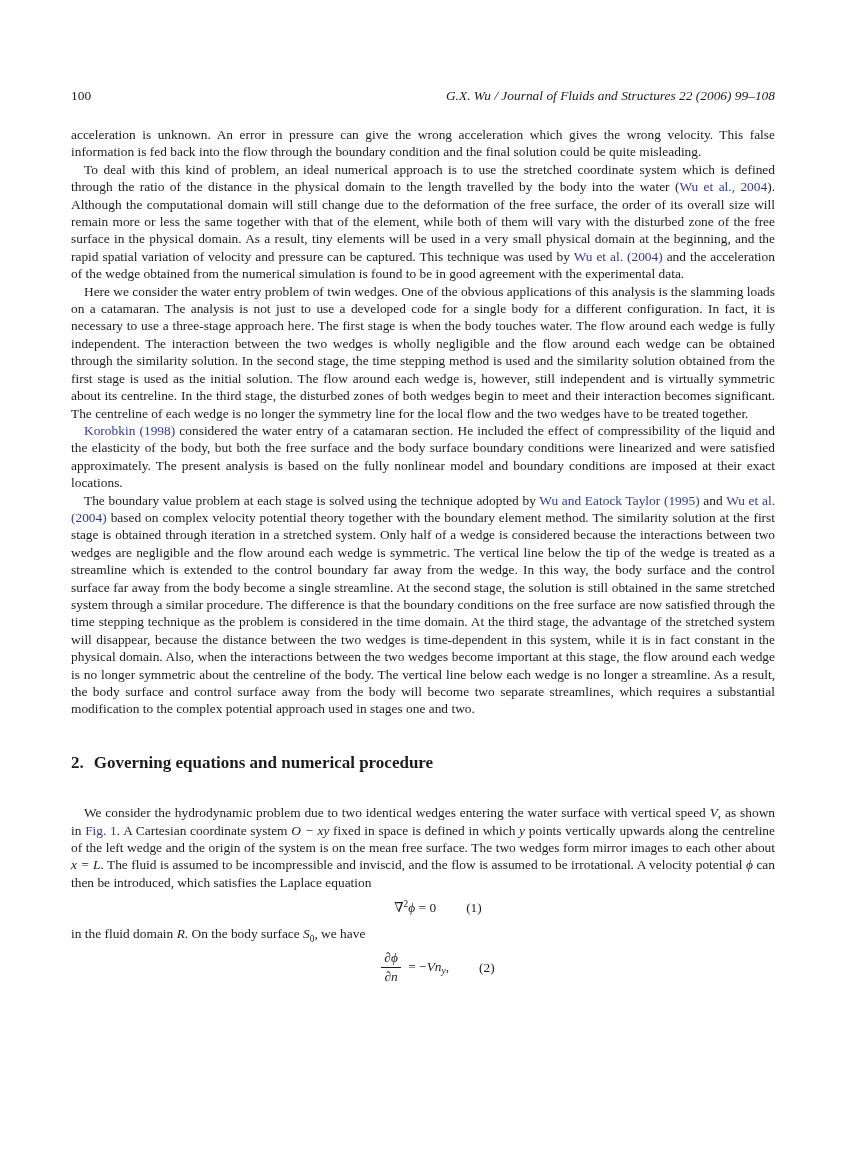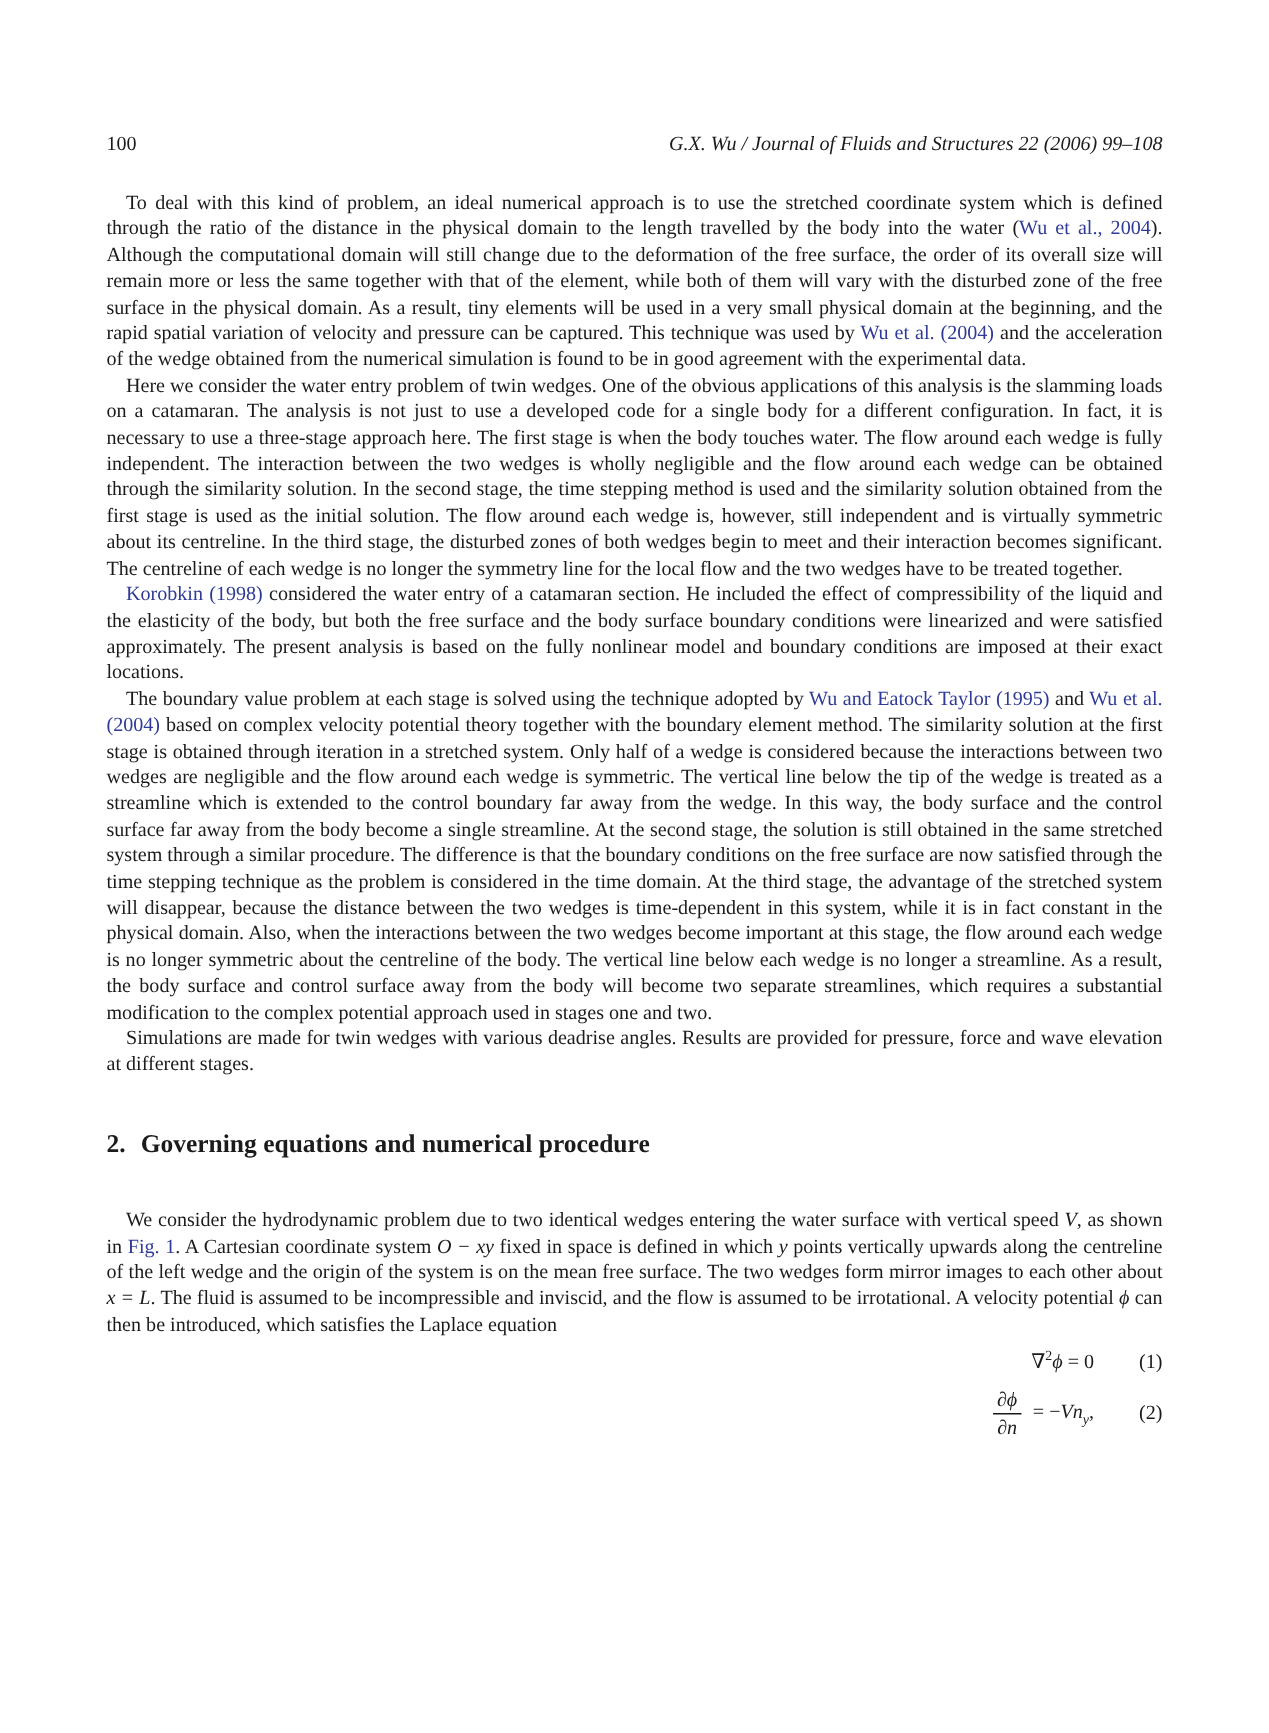--- a/index.html
+++ b/index.html
@@ -28,50 +28,51 @@
   .it{font-style:italic;}
   .sup{vertical-align:super;font-size:9.3px;line-height:0;}
   .sb{vertical-align:sub;font-size:9.3px;line-height:0;}
   .sb.it{font-style:italic;}
   .sec-heading{
     font-size:17px;font-weight:bold;text-align:left;
     margin:36px 0 33px 0;line-height:17.4px;
   }
   .sec-heading .hnum{margin-right:10px;}
   .eq-row{
-    display:flex;justify-content:flex-end;align-items:center;
+    display:flex;justify-content:center;align-items:center;
     margin:8px 0;text-align:left;gap:30px;
   }
   .eq-body{margin-left:30px;}
   .eq-num{text-align:right;}
   .frac{
     display:inline-block;vertical-align:middle;text-align:center;
     line-height:16px;margin-right:4px;
   }
   .frac-num{display:block;padding:0 3px 1px 3px;}
   .frac-den{display:block;border-top:1px solid #1b1b1b;padding:1px 3px 0 3px;}
 </style>
 </head>
 <body>
 
 <div class="page">
   <div class="running-header">
     <span class="pageno">100</span>
     <span class="head-title">G.X. Wu / Journal of Fluids and Structures 22 (2006) 99–108</span>
   </div>
   <div class="content" id="content">
+      <p class="para"><span class="t">acceleration is unknown. An error in pressure can give the wrong acceleration which gives the wrong velocity. This false information is fed back into the flow through the boundary condition and the final solution could be quite misleading.</span></p>
       <p class="para ind"><span class="t">To deal with this kind of problem, an ideal numerical approach is to use the stretched coordinate system which is defined through the ratio of the distance in the physical domain to the length travelled by the body into the water (</span><span class="link">Wu et al., 2004</span><span class="t">). Although the computational domain will still change due to the deformation of the free surface, the order of its overall size will remain more or less the same together with that of the element, while both of them will vary with the disturbed zone of the free surface in the physical domain. As a result, tiny elements will be used in a very small physical domain at the beginning, and the rapid spatial variation of velocity and pressure can be captured. This technique was used by </span><span class="link">Wu et al. (2004)</span><span class="t"> and the acceleration of the wedge obtained from the numerical simulation is found to be in good agreement with the experimental data.</span></p>
       <p class="para ind"><span class="t">Here we consider the water entry problem of twin wedges. One of the obvious applications of this analysis is the slamming loads on a catamaran. The analysis is not just to use a developed code for a single body for a different configuration. In fact, it is necessary to use a three-stage approach here. The first stage is when the body touches water. The flow around each wedge is fully independent. The interaction between the two wedges is wholly negligible and the flow around each wedge can be obtained through the similarity solution. In the second stage, the time stepping method is used and the similarity solution obtained from the first stage is used as the initial solution. The flow around each wedge is, however, still independent and is virtually symmetric about its centreline. In the third stage, the disturbed zones of both wedges begin to meet and their interaction becomes significant. The centreline of each wedge is no longer the symmetry line for the local flow and the two wedges have to be treated together.</span></p>
       <p class="para ind"><span class="link">Korobkin (1998)</span><span class="t"> considered the water entry of a catamaran section. He included the effect of compressibility of the liquid and the elasticity of the body, but both the free surface and the body surface boundary conditions were linearized and were satisfied approximately. The present analysis is based on the fully nonlinear model and boundary conditions are imposed at their exact locations.</span></p>
       <p class="para ind"><span class="t">The boundary value problem at each stage is solved using the technique adopted by </span><span class="link">Wu and Eatock Taylor (1995)</span><span class="t"> and </span><span class="link">Wu et al. (2004)</span><span class="t"> based on complex velocity potential theory together with the boundary element method. The similarity solution at the first stage is obtained through iteration in a stretched system. Only half of a wedge is considered because the interactions between two wedges are negligible and the flow around each wedge is symmetric. The vertical line below the tip of the wedge is treated as a streamline which is extended to the control boundary far away from the wedge. In this way, the body surface and the control surface far away from the body become a single streamline. At the second stage, the solution is still obtained in the same stretched system through a similar procedure. The difference is that the boundary conditions on the free surface are now satisfied through the time stepping technique as the problem is considered in the time domain. At the third stage, the advantage of the stretched system will disappear, because the distance between the two wedges is time-dependent in this system, while it is in fact constant in the physical domain. Also, when the interactions between the two wedges become important at this stage, the flow around each wedge is no longer symmetric about the centreline of the body. The vertical line below each wedge is no longer a streamline. As a result, the body surface and control surface away from the body will become two separate streamlines, which requires a substantial modification to the complex potential approach used in stages one and two.</span></p>
-      <p class="para ind"><span class="t">Simulations are made for twin wedges with various deadrise angles. Results are provided for pressure, force and wave elevation at different stages.</span></p>
       <h2 class="sec-heading"><span class="hnum">2.</span><span>Governing equations and numerical procedure</span></h2>
       <p class="para ind"><span class="t">We consider the hydrodynamic problem due to two identical wedges entering the water surface with vertical speed </span><span class="it">V</span><span class="t">, as shown in </span><span class="link">Fig. 1</span><span class="t">. A Cartesian coordinate system </span><span class="it">O − xy</span><span class="t"> fixed in space is defined in which </span><span class="it">y</span><span class="t"> points vertically upwards along the centreline of the left wedge and the origin of the system is on the mean free surface. The two wedges form mirror images to each other about </span><span class="it">x = L</span><span class="t">. The fluid is assumed to be incompressible and inviscid, and the flow is assumed to be irrotational. A velocity potential </span><span class="it">ϕ</span><span class="t"> can then be introduced, which satisfies the Laplace equation</span></p>
       <div class="eq-row">
         <span class="eq-body"><span class="t">∇</span><span class="sup">2</span><span class="it">ϕ</span><span class="t"> = 0</span></span>
         <span class="eq-num">(1)</span>
       </div>
+      <p class="para"><span class="t">in the fluid domain </span><span class="it">R</span><span class="t">. On the body surface </span><span class="it">S</span><span class="sb">0</span><span class="t">, we have</span></p>
       <div class="eq-row">
         <span class="eq-body"><span class="frac"><span class="frac-num"><span class="it">∂ϕ</span></span><span class="frac-den"><span class="it">∂n</span></span></span><span class="t"> = −</span><span class="it">Vn</span><span class="sb it">y</span><span class="t">,</span></span>
         <span class="eq-num">(2)</span>
       </div>
     </div>
 </div>
 
 </body></html>

